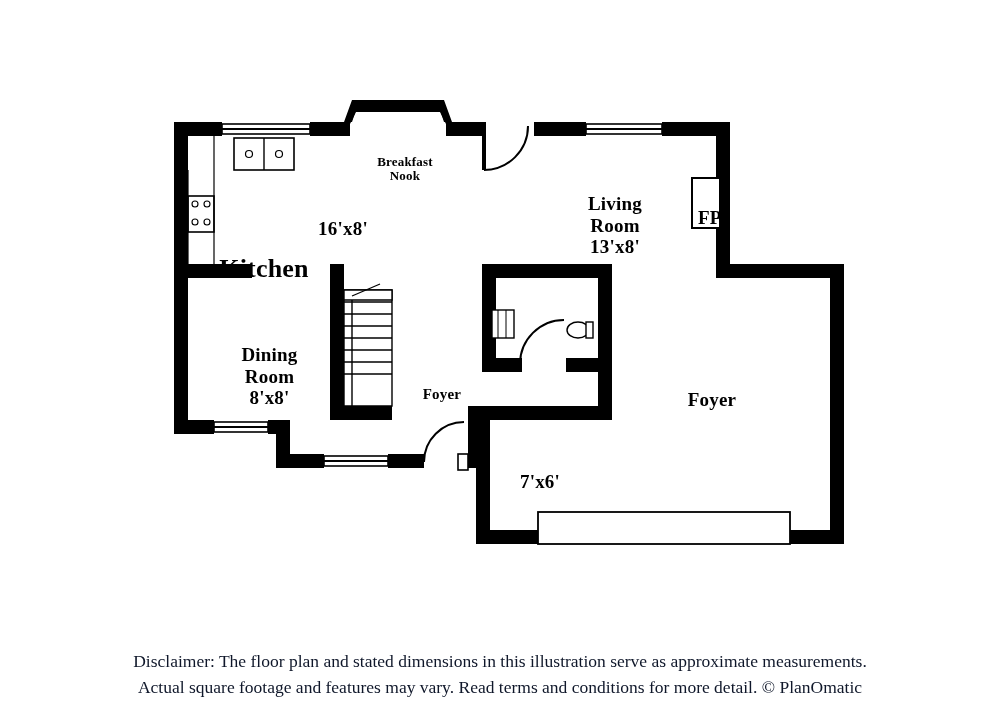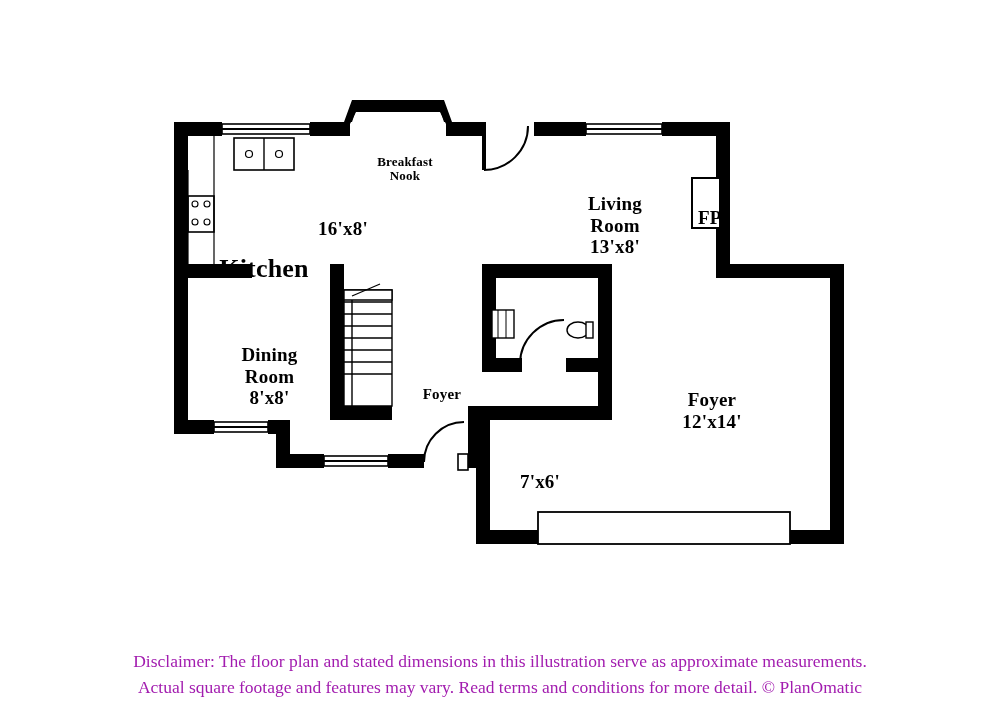--- a/index.html
+++ b/index.html
@@ -53,21 +53,21 @@
   .lbl-fp           { left: 698px; top: 186px; width: 30px; font-size: 19px; text-align: left; }
 
   #disclaimer {
     position: absolute;
     left: 0;
     top: 648px;
     width: 1000px;
     text-align: center;
     font-family: "Liberation Serif", serif;
     font-size: 17.5px;
-    color: #a21caf;
+    color: #0f172a;
     line-height: 1.5;
   }
   #disclaimer .line2 { display: block; }
 </style>
 </head>
 <body>
 
 <div id="floorplan-stage">
 
   <svg id="plan-svg" viewBox="0 0 1000 727">
@@ -227,21 +227,20 @@
 Room</span>
     <span class="dim">8'x8'</span>
   </div>
 
   <div class="room-label lbl-foyer">
     <span>Foyer</span>
   </div>
 
   <div class="room-label lbl-garage">
     <span>Foyer</span>
-    <span class="dim">12'x14'</span>
   </div>
 
   <div class="room-label lbl-bath">
     <span class="dim">7'x6'</span>
   </div>
 
   <div class="room-label lbl-fp">
     <span>FP</span>
   </div>
 

